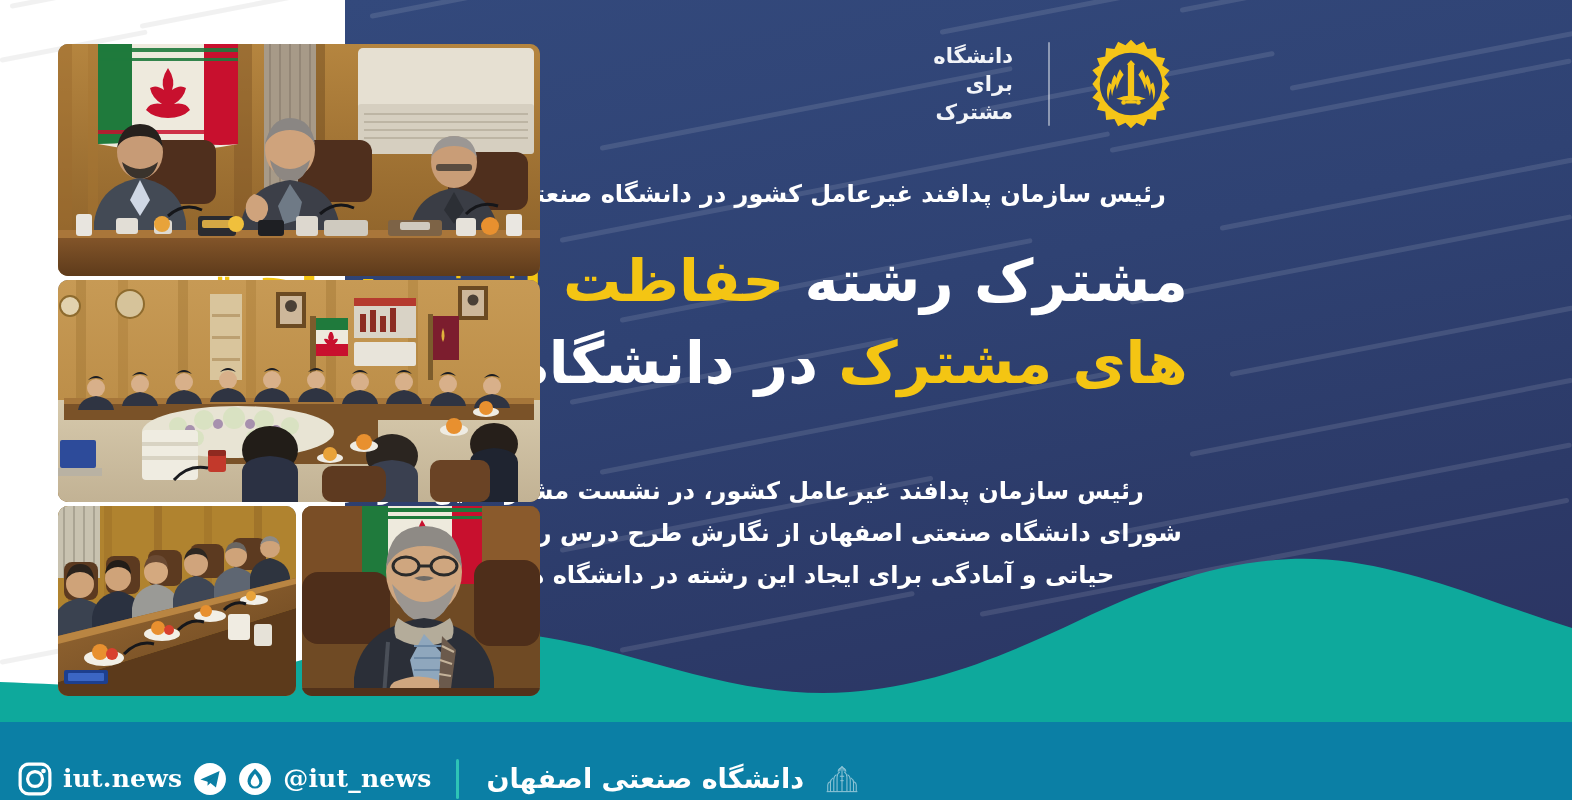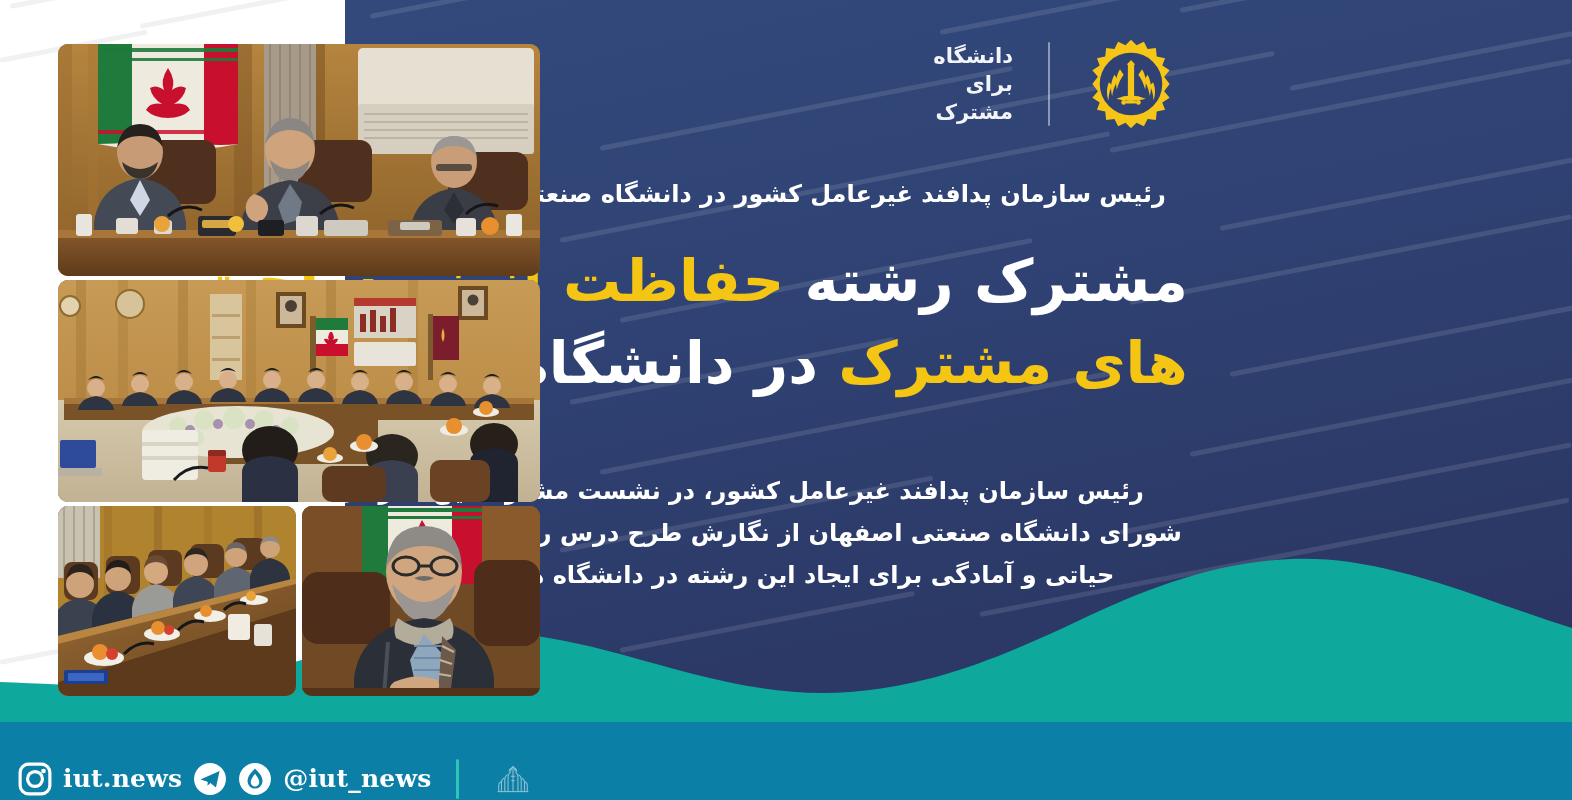--- a/index.html
+++ b/index.html
@@ -675,20 +675,21 @@
       <svg class="ico" viewBox="0 0 32 32">
         <circle cx="16" cy="16" r="15" fill="#ffffff"></circle>
         <path d="M16 6 C11 11 9 14 9 18 a7 7 0 0 0 14 0 c0 -4 -2 -7 -7 -12z" fill="#0b7fa5"></path>
         <path d="M16 11 c-3 4 -4 6 -4 8 a4 4 0 0 0 8 0 c0 -2 -1 -4 -4 -8z" fill="#ffffff"></path>
       </svg>
 
       <span class="sm-handle">@iut_news</span>
 
       <div class="divider"></div>
 
+      <span class="footer-univ">دانشگاه صنعتی اصفهان</span>
 
       <svg class="ico tower" width="62" height="54" viewBox="0 0 62 54">
         <g fill="none" stroke="#ffffff" stroke-width="2" opacity=".95">
           <path d="M31 4 v46"></path>
           <path d="M26 9 q5 -6 10 0"></path>
           <path d="M31 4 q-4 4 -4 9"></path>
           <path d="M31 4 q4 4 4 9"></path>
           <path d="M24 14 q0 -4 3 -6"></path>
           <path d="M38 14 q0 -4 -3 -6"></path>
           <path d="M22 50 v-26 q0 -7 5 -10"></path>

